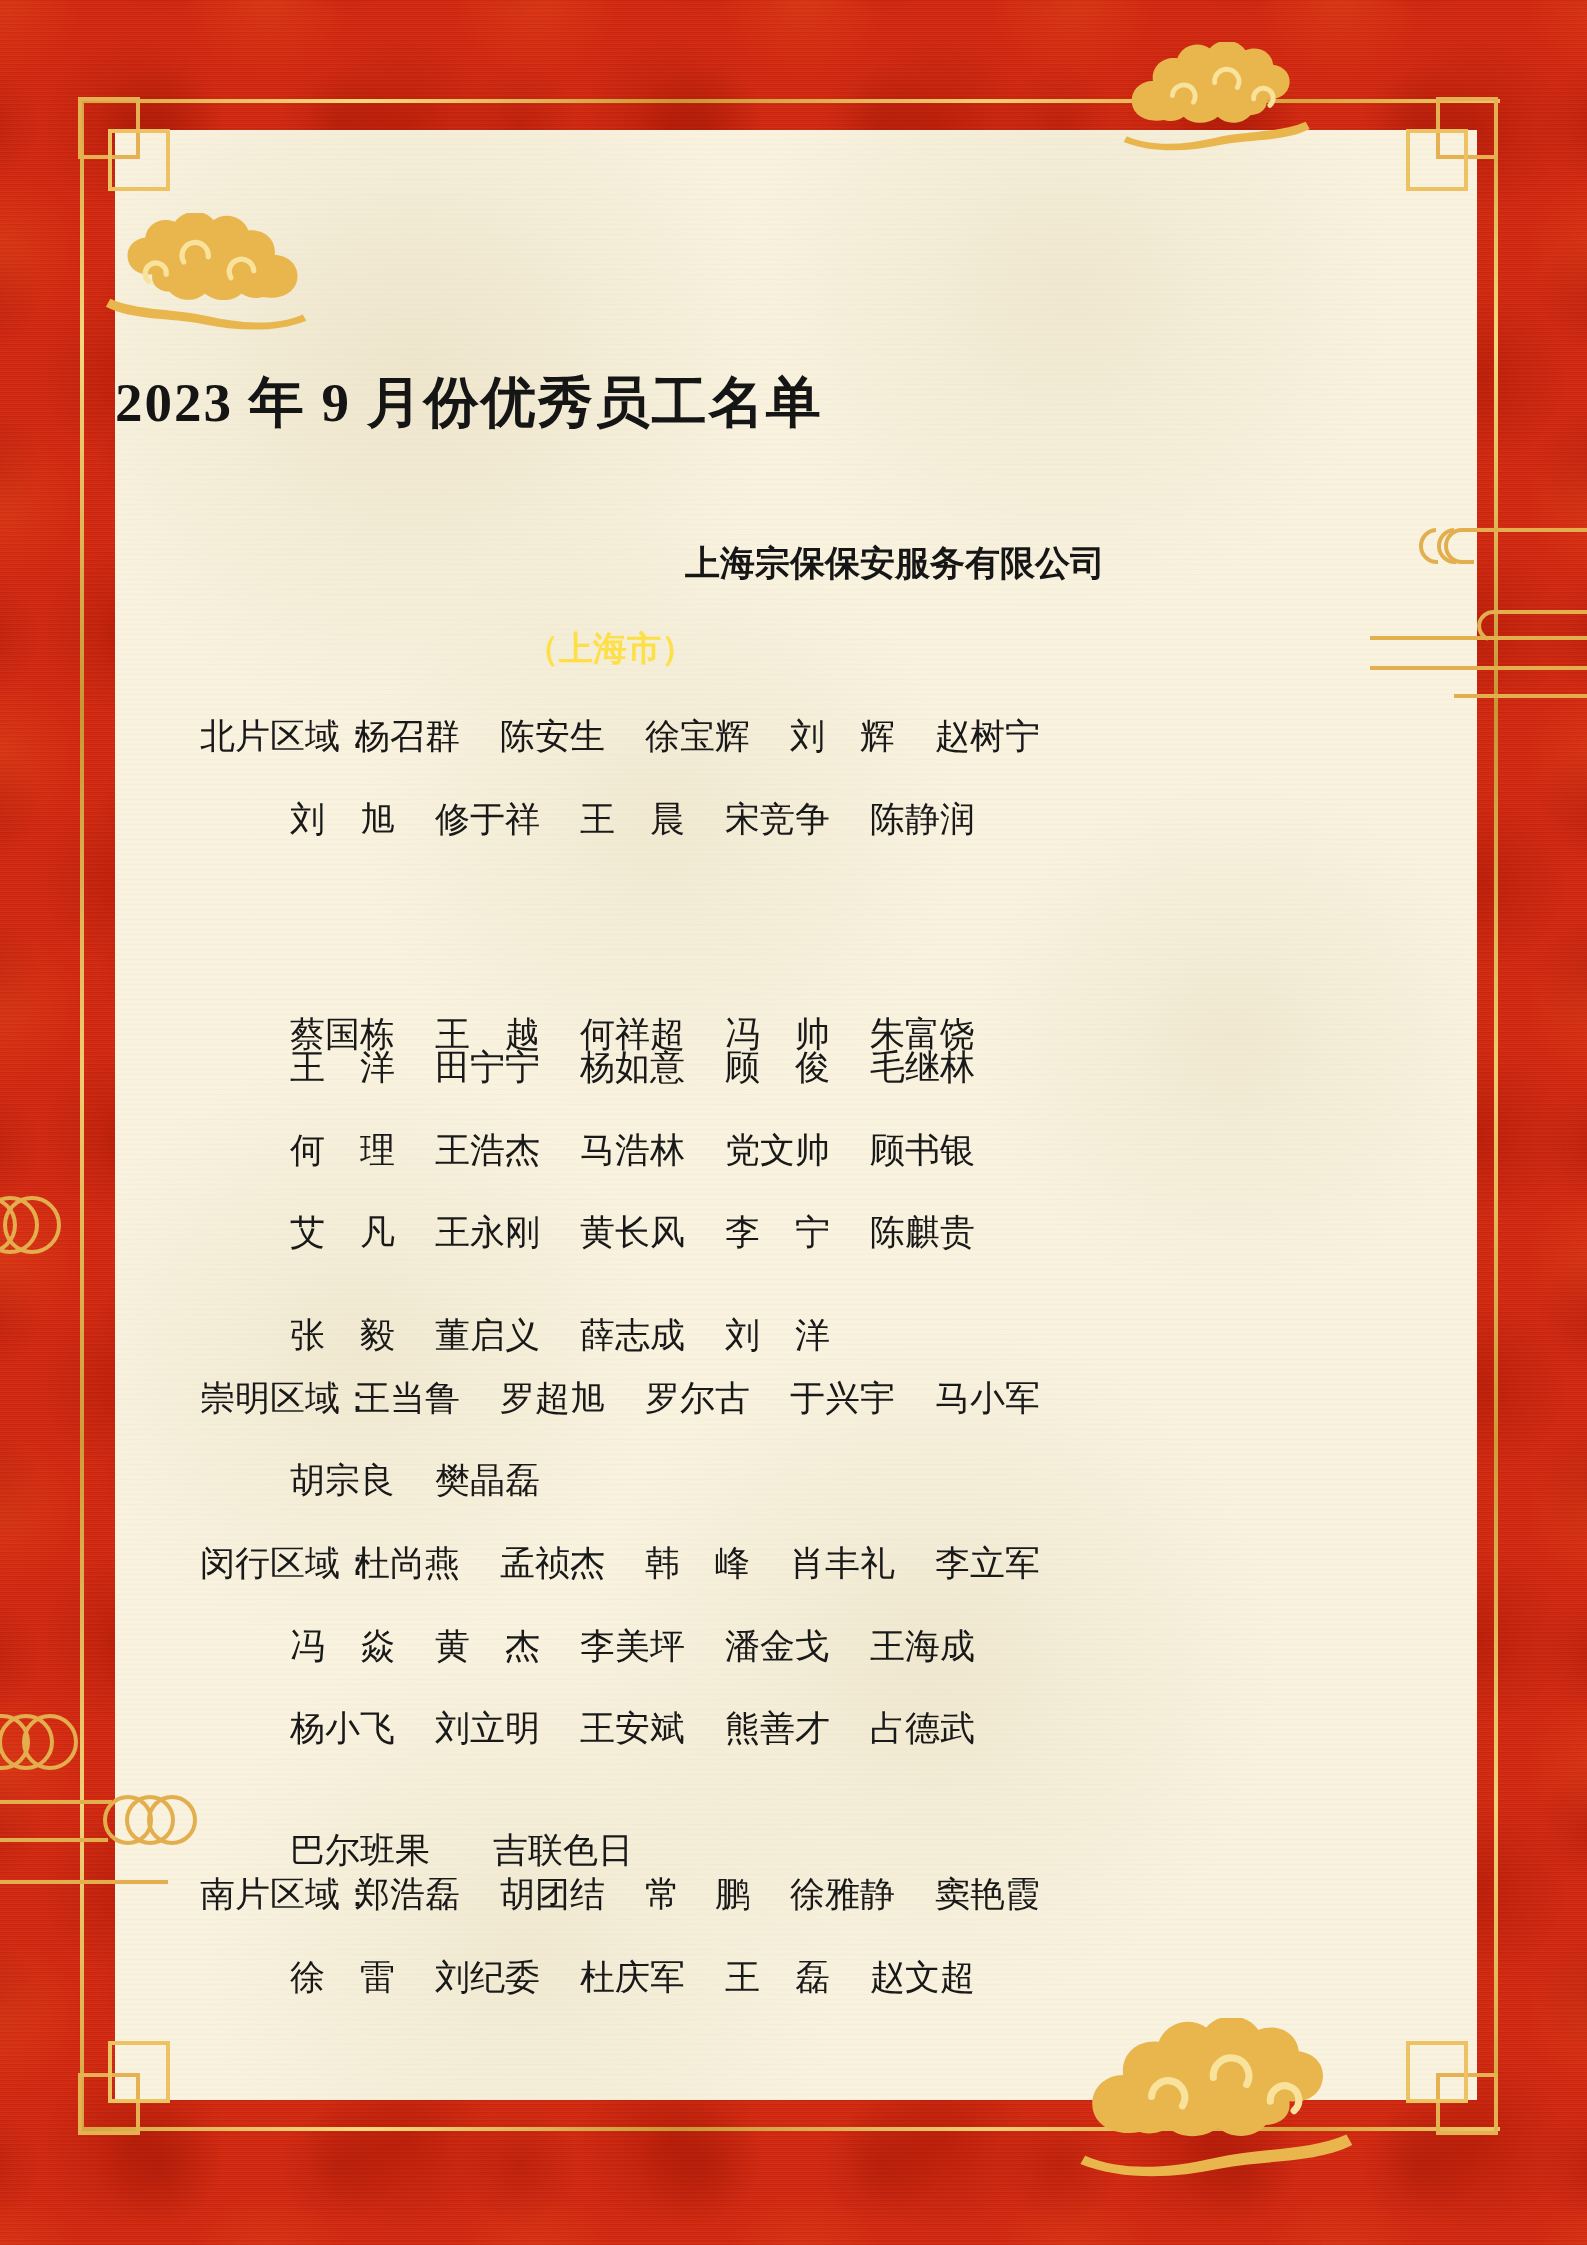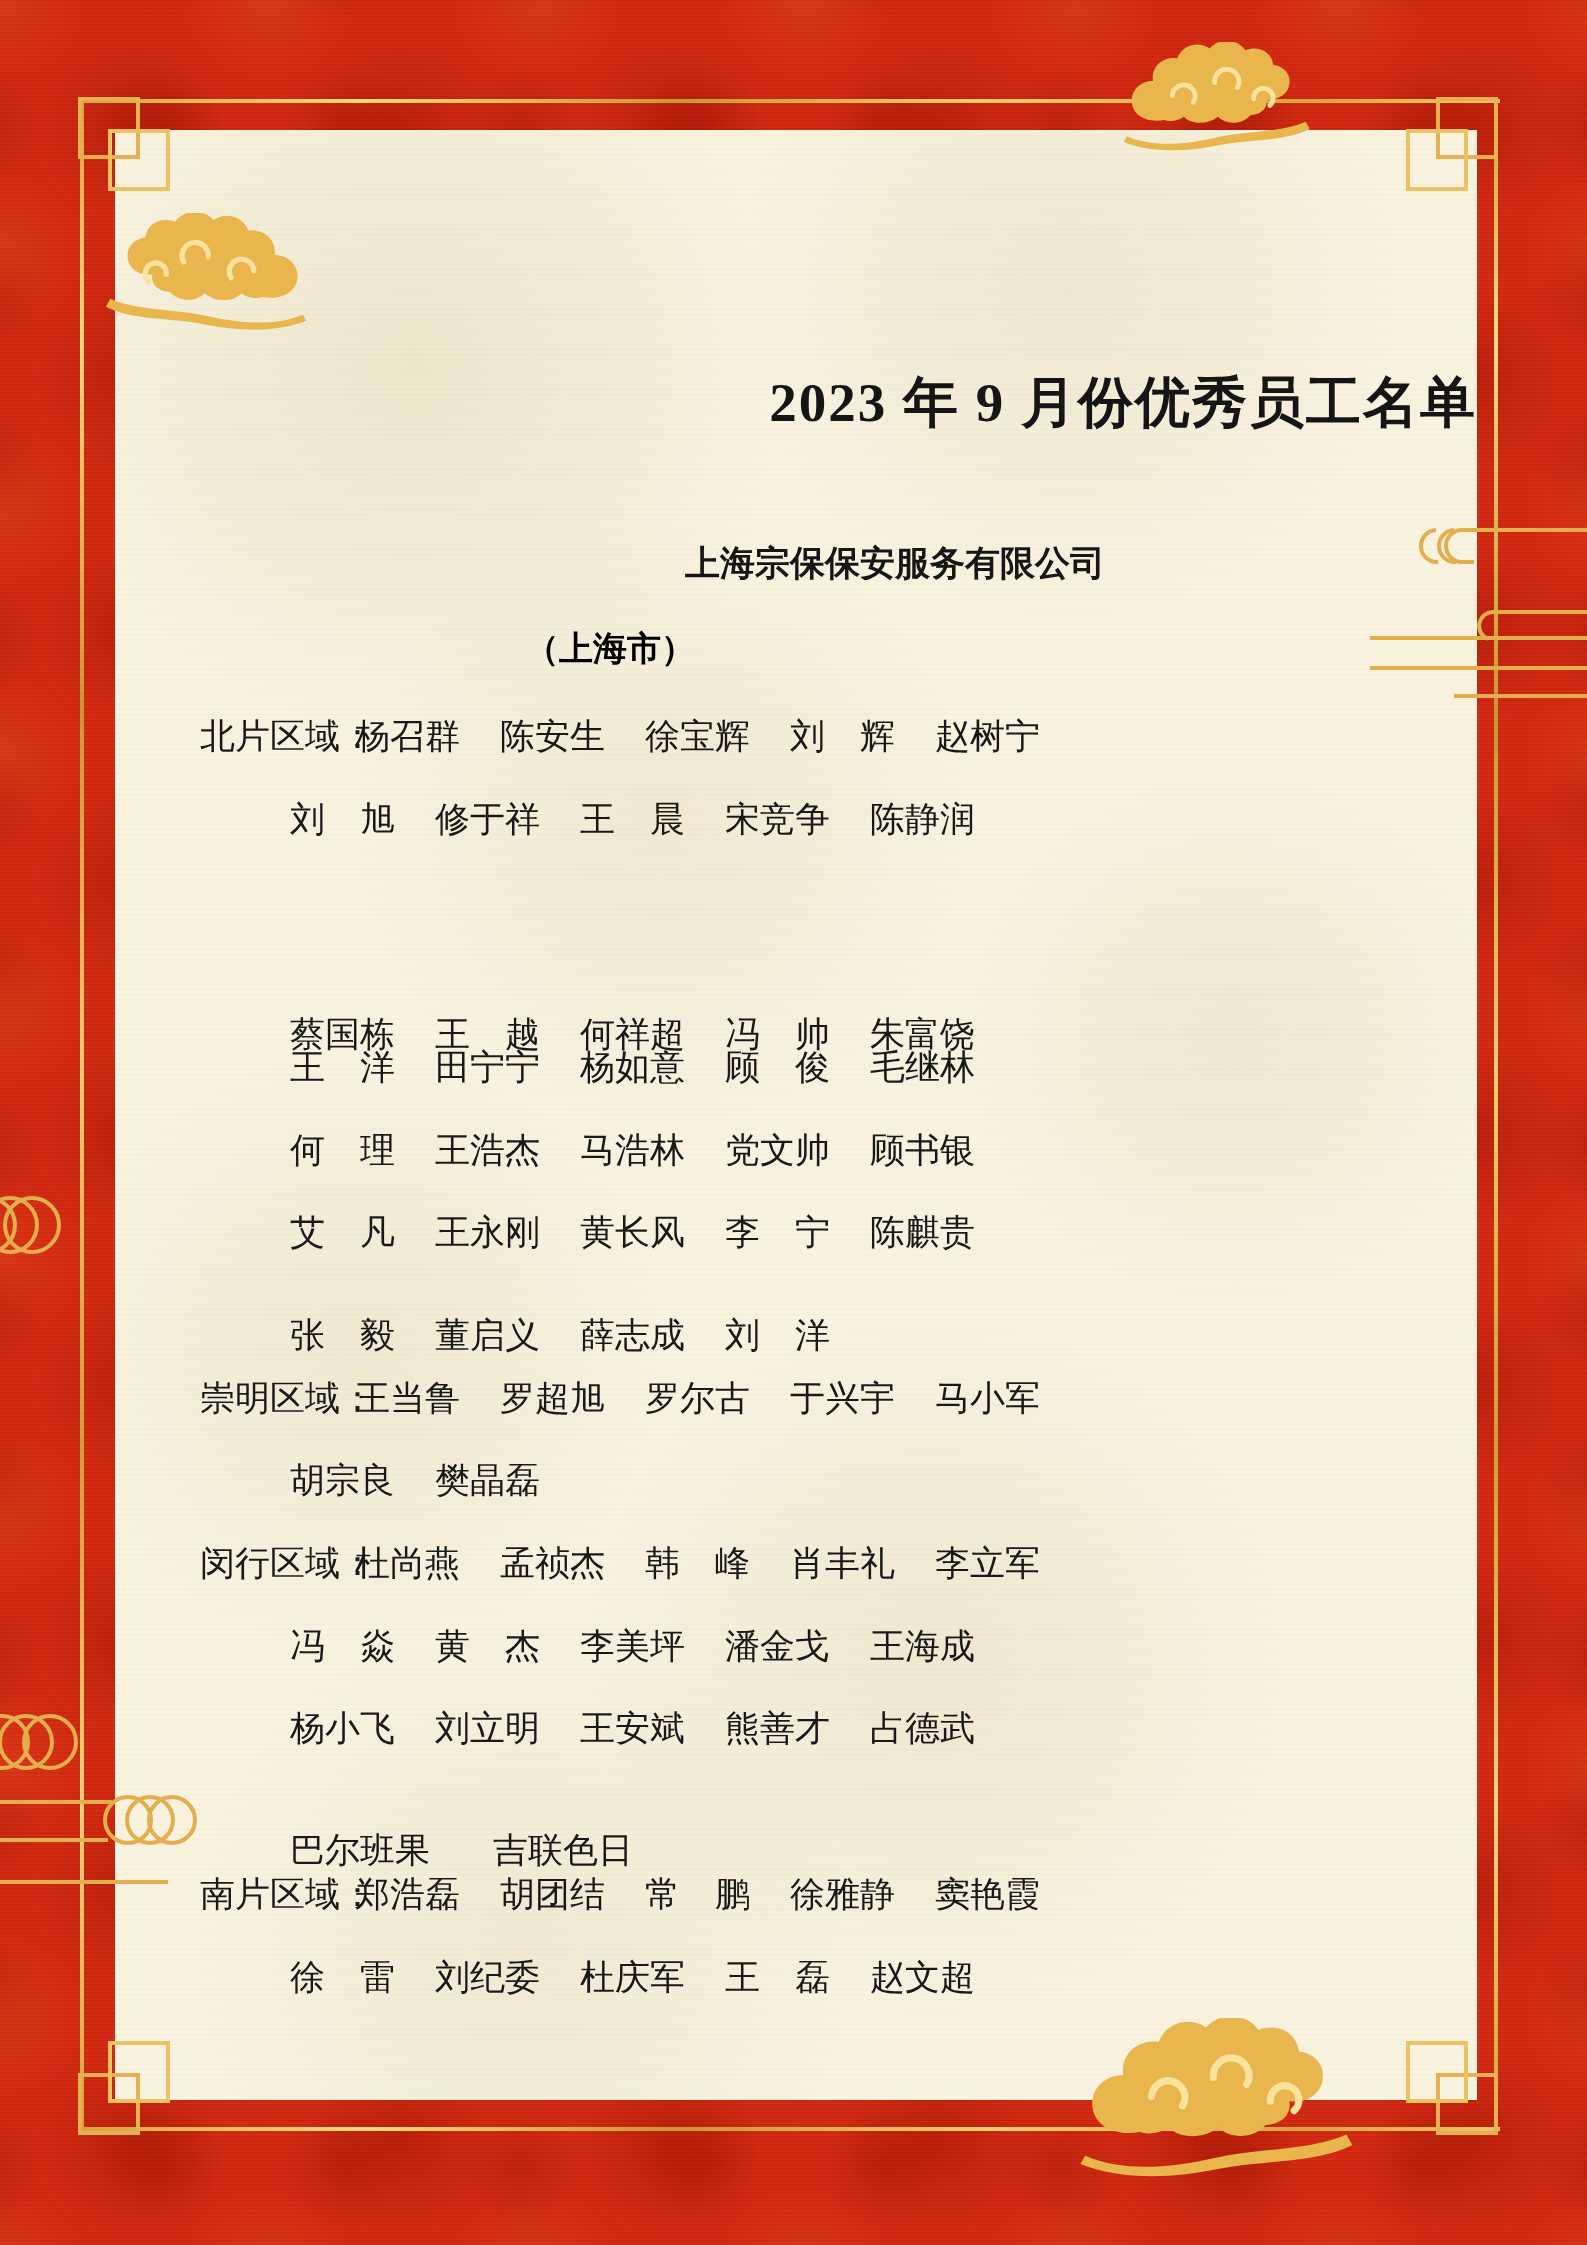--- a/index.html
+++ b/index.html
@@ -55,31 +55,31 @@
   .cloud-tl{left:98px;top:213px;width:210px;transform:scaleX(-1);}
   .cloud-tr{left:1122px;top:42px;width:195px;}
   .cloud-b{left:1078px;top:2018px;width:285px;}
   .sideart{position:absolute;}
   .band-right{left:1370px;top:516px;width:217px;height:200px;}
   .arcs-left-mid{left:-14px;top:1185px;width:80px;height:80px;}
   .band-left-low{left:0;top:1706px;width:210px;height:190px;}
   
   .title{
     position:absolute;left:115px;width:1362px;top:366px;
-    text-align:right;font-size:55px;font-weight:700;color:#151515;letter-spacing:2px;
+    text-align:left;font-size:55px;font-weight:700;color:#151515;letter-spacing:2px;
   }
   .company{
     position:absolute;left:115px;width:990px;top:540px;text-align:right;
     font-family:"Liberation Sans","DejaVu Sans",sans-serif;
     font-size:35px;font-weight:700;color:#161616;
   }
   .cityline{
     position:absolute;left:115px;width:990px;top:626px;text-align:center;
     font-family:"Liberation Sans","DejaVu Sans",sans-serif;
-    font-size:34px;font-weight:700;color:#000000;
+    font-size:34px;font-weight:700;color:#fde047;
   }
   .roster{position:absolute;left:0;top:0;width:1587px;height:2245px;}
   .row{position:absolute;left:200px;white-space:nowrap;font-size:35px;color:#191919;}
   .row .rlabel{display:inline-block;width:155px;}
   .row .spacer{display:inline-block;width:90px;}
   .row .ncell{display:inline-block;width:145px;}
   .row.wide .ncell{width:203px;}
 </style>
 </head>
 <body>

